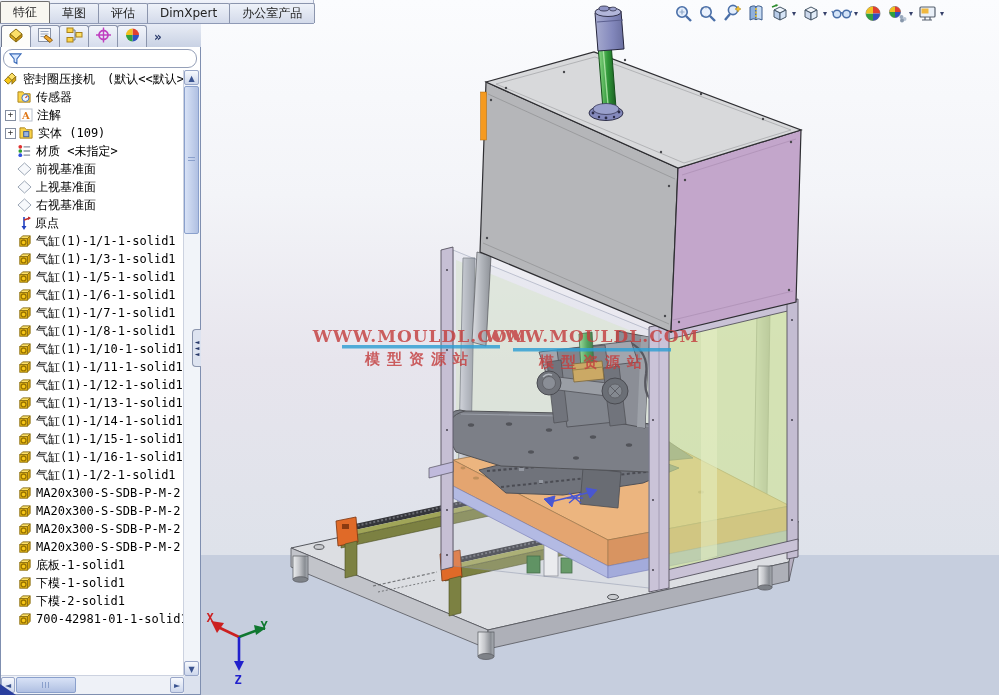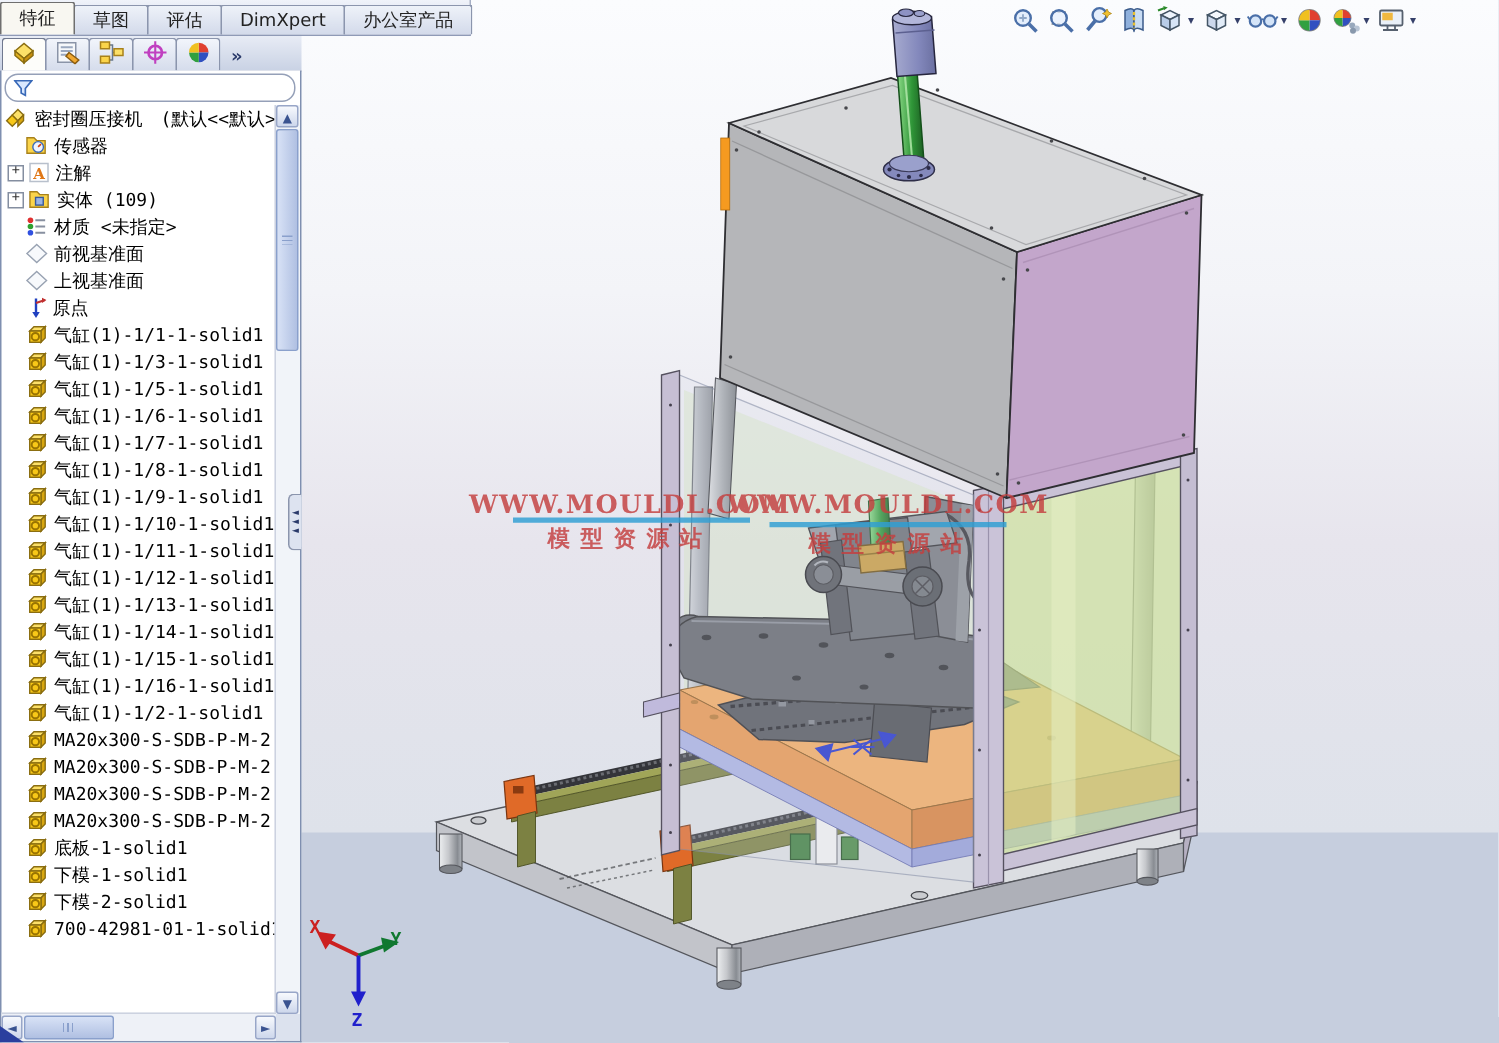--- a/index.html
+++ b/index.html
@@ -554,20 +554,29 @@
             <span class="ticon">
               <svg width="15" height="14" viewBox="0 0 16 15">
                 <polygon points="8,1 15,7.5 8,14 1,7.5" fill="#f0f4fa" fill-opacity=".5" stroke="#98a2b2"></polygon>
               </svg>
             </span>
             <span class="tlabel">上视基准面</span>
           </div>
           <div class="trow">
             <span class="spacer"></span>
             <span class="ticon">
+              <svg width="15" height="14" viewBox="0 0 16 15">
+                <polygon points="8,1 15,7.5 8,14 1,7.5" fill="#f0f4fa" fill-opacity=".5" stroke="#98a2b2"></polygon>
+              </svg>
+            </span>
+            <span class="tlabel">右视基准面</span>
+          </div>
+          <div class="trow">
+            <span class="spacer"></span>
+            <span class="ticon">
               <svg width="14" height="14" viewBox="0 0 14 14">
                 <path d="M7,1 V11" stroke="#2040c0" stroke-width="1.6"></path>
                 <polygon points="4.5,10 9.5,10 7,14" fill="#2040c0"></polygon>
                 <path d="M7,4 L13,2" stroke="#c03030" stroke-width="1.4"></path>
                 <polygon points="11,0.5 14,2 11,4" fill="#c03030"></polygon>
               </svg>
             </span>
             <span class="tlabel">原点</span>
           </div>
           <div class="trow">
@@ -634,32 +643,20 @@
             <span class="spacer"></span>
             <span class="ticon">
               <svg width="15" height="15" viewBox="0 0 16 16">
                 <polygon points="3,5 6,2 14,2 11,5" fill="#fce068" stroke="#8a6d10"></polygon>
                 <polygon points="11,5 14,2 14,10 11,13" fill="#d9a710" stroke="#8a6d10"></polygon>
                 <rect x="3" y="5" width="8" height="8" fill="#f8c818" stroke="#8a6d10"></rect>
                 <circle cx="7" cy="9" r="2.6" fill="#f8c818" stroke="#9a7400" stroke-width="1.4"></circle>
               </svg>
             </span>
             <span class="tlabel">气缸(1)-1/8-1-solid1</span>
-          </div>
-          <div class="trow">
-            <span class="spacer"></span>
-            <span class="ticon">
-              <svg width="15" height="15" viewBox="0 0 16 16">
-                <polygon points="3,5 6,2 14,2 11,5" fill="#fce068" stroke="#8a6d10"></polygon>
-                <polygon points="11,5 14,2 14,10 11,13" fill="#d9a710" stroke="#8a6d10"></polygon>
-                <rect x="3" y="5" width="8" height="8" fill="#f8c818" stroke="#8a6d10"></rect>
-                <circle cx="7" cy="9" r="2.6" fill="#f8c818" stroke="#9a7400" stroke-width="1.4"></circle>
-              </svg>
-            </span>
-            <span class="tlabel">气缸(1)-1/9-1-solid1</span>
           </div>
           <div class="trow">
             <span class="spacer"></span>
             <span class="ticon">
               <svg width="15" height="15" viewBox="0 0 16 16">
                 <polygon points="3,5 6,2 14,2 11,5" fill="#fce068" stroke="#8a6d10"></polygon>
                 <polygon points="11,5 14,2 14,10 11,13" fill="#d9a710" stroke="#8a6d10"></polygon>
                 <rect x="3" y="5" width="8" height="8" fill="#f8c818" stroke="#8a6d10"></rect>
                 <circle cx="7" cy="9" r="2.6" fill="#f8c818" stroke="#9a7400" stroke-width="1.4"></circle>
               </svg>

